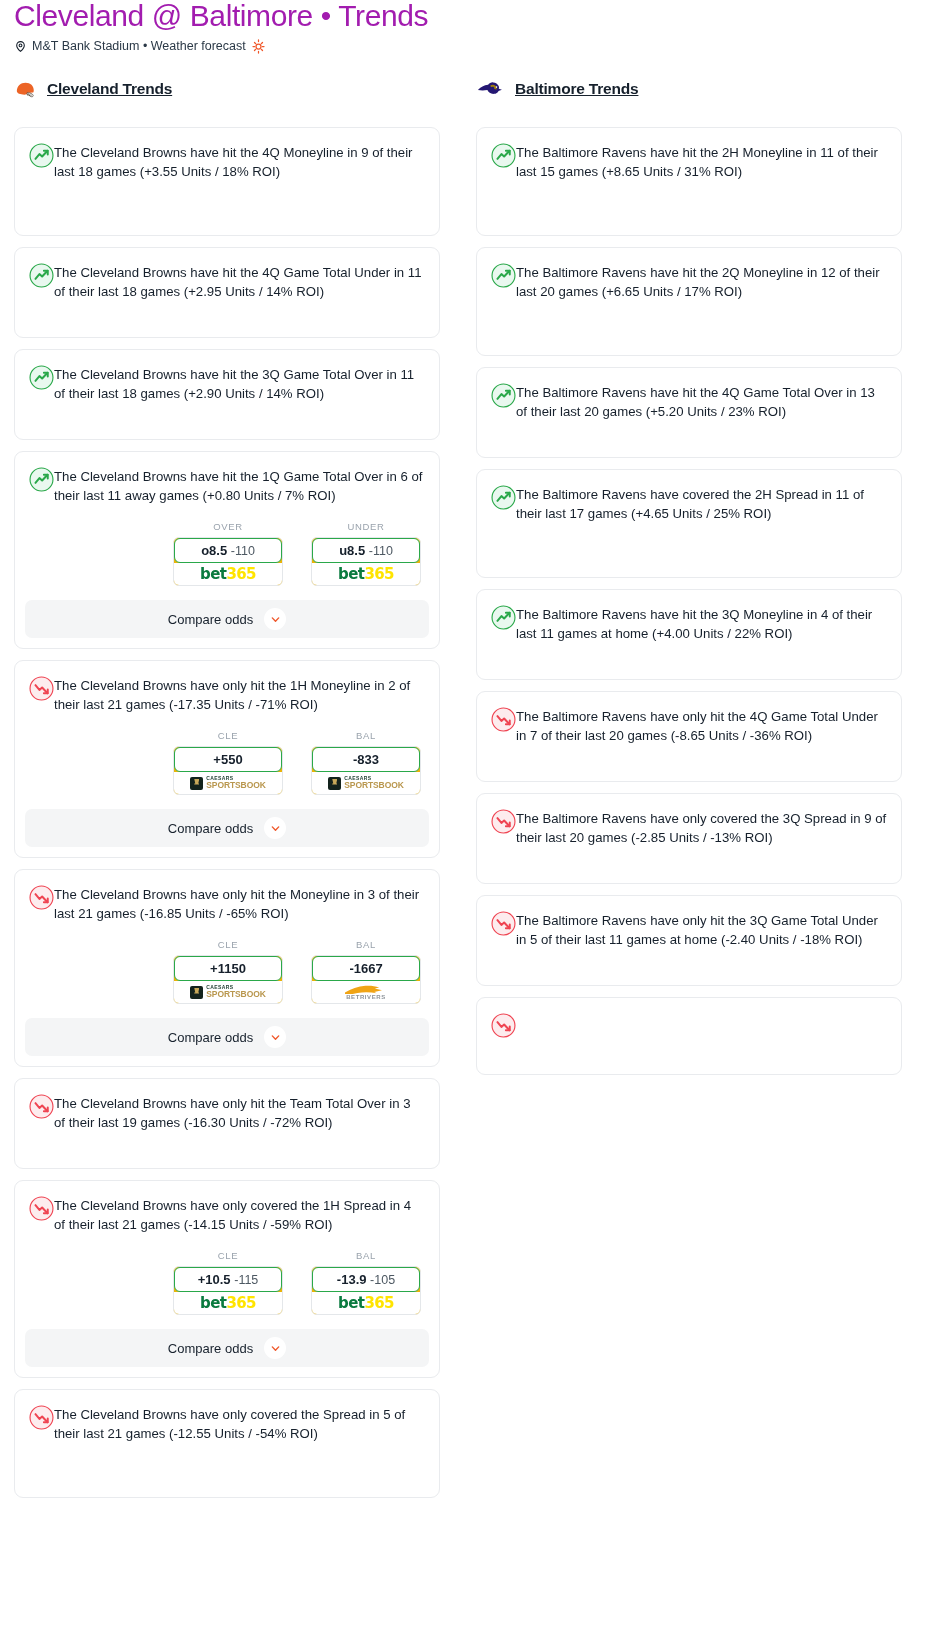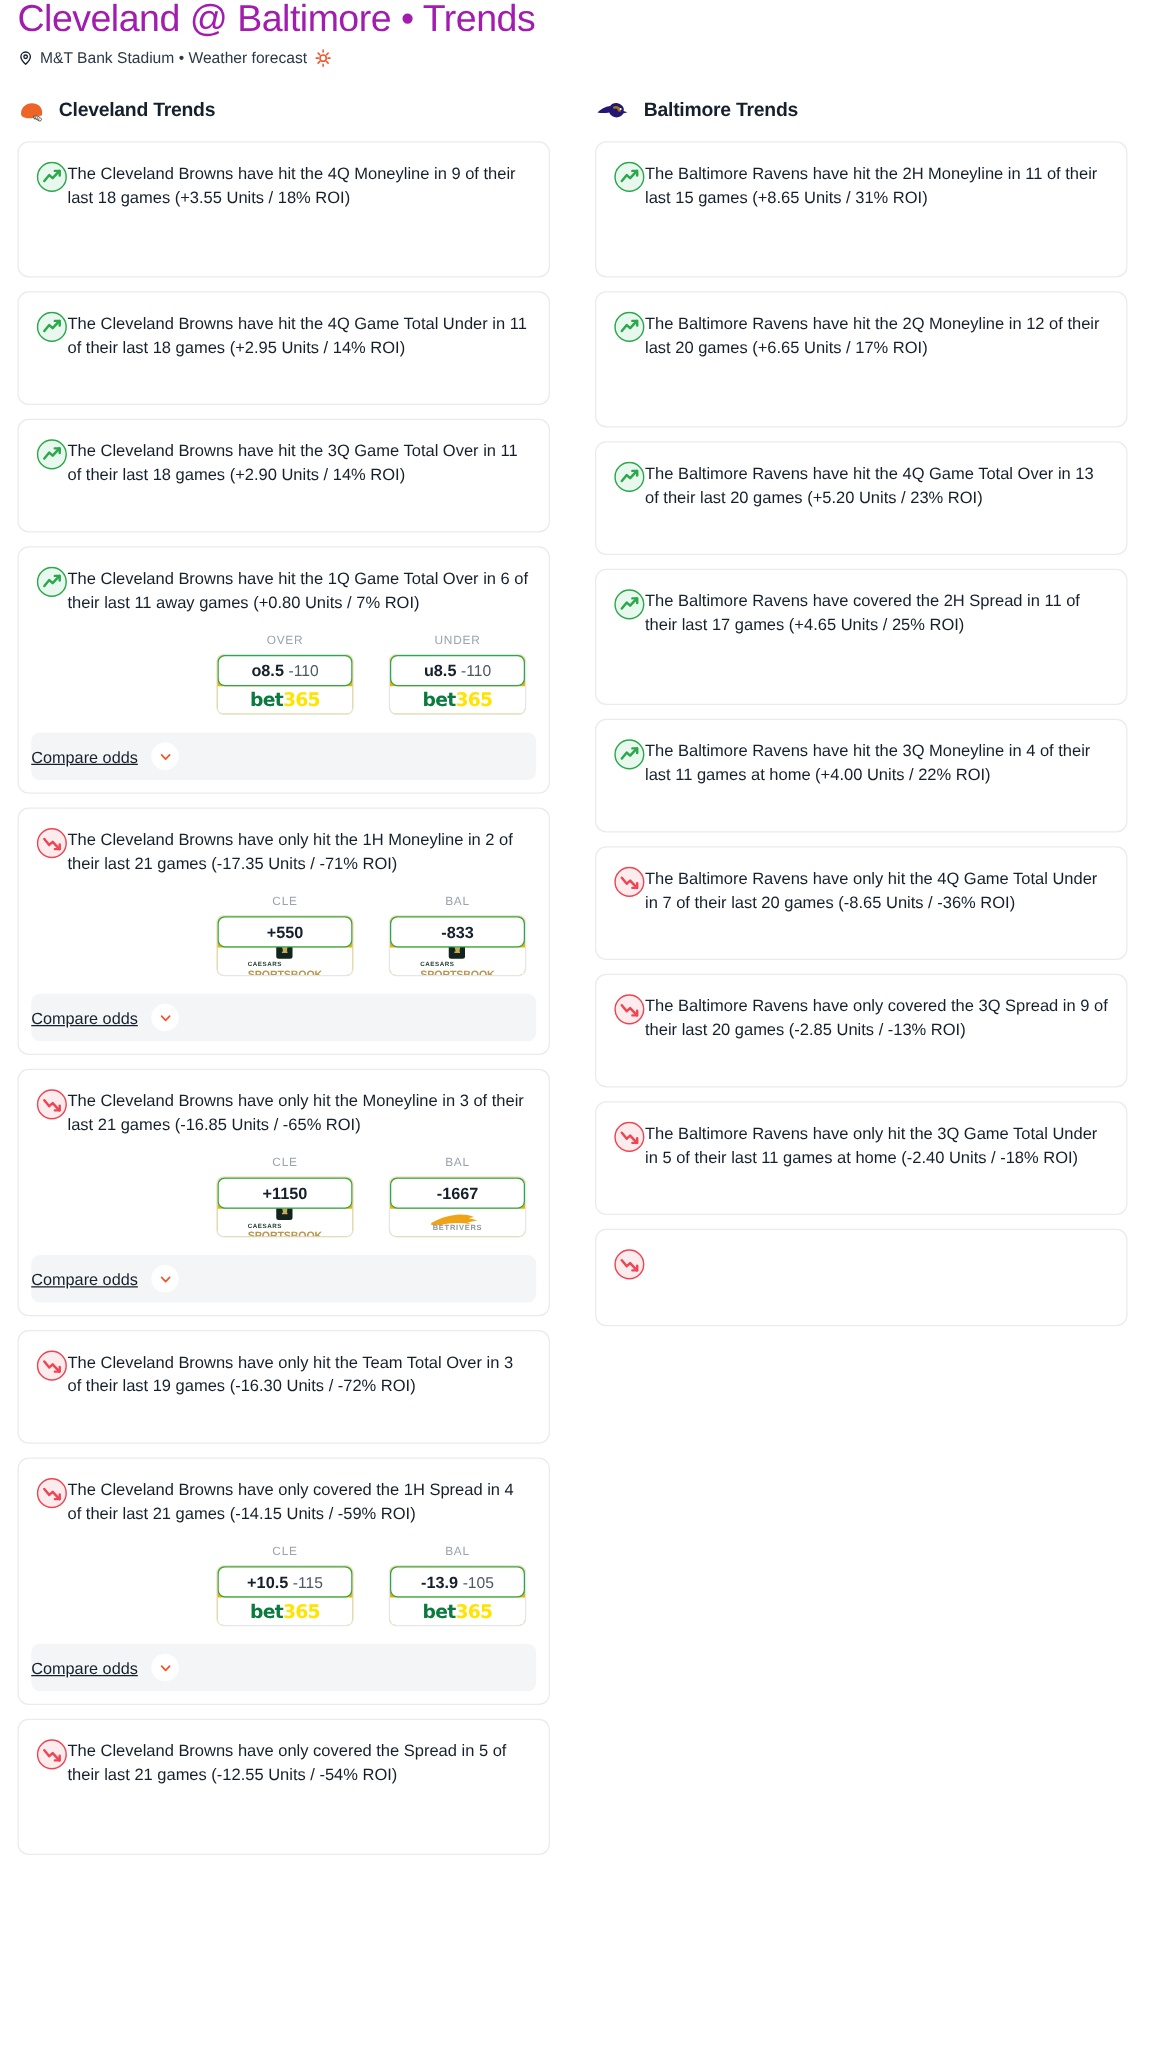--- a/index.html
+++ b/index.html
@@ -40,22 +40,23 @@
     padding: 0 14px;
     margin-top: 24px;
     align-items: flex-start;
   }
   .col { width: 426px; flex: 0 0 426px; }
 
   .col-head {
     display: flex;
     align-items: center;
     gap: 9px;
-    margin-bottom: 13px;
+    margin-bottom: 27px;
     height: 22px;
+    text-decoration: underline;
   }
   .col-head .team-logo { width: 24px; height: 20px; flex: 0 0 auto; display:block; }
   .col-head .team-logo.rav { width: 30px; height: 16px; }
   .col-head-label {
     font-size: 15.5px;
     font-weight: bold;
     color: #16202c;
     letter-spacing: -0.2px;
   }
 
@@ -121,21 +122,21 @@
     display: flex;
     align-items: center;
     justify-content: center;
     background: #fff;
   }
   
   .bk365 { font-size: 15px; font-weight: bold; letter-spacing: -0.6px; font-family: "DejaVu Sans", sans-serif; }
   .bk365 .a { color: #0a7a3f; }
   .bk365 .b { color: #ffe400; }
   
-  .caesars { display: flex; align-items: center; gap: 3px; flex-direction: column; }
+  .caesars { display: flex; align-items: center; gap: 3px; }
   .caesars .crest {
     width: 13px; height: 13px; background: #13231d; border-radius: 2px;
     display:flex; align-items:center; justify-content:center;
   }
   .caesars .crest i {
     display:block; width: 5px; height: 8px; background: #c8a95a;
     clip-path: polygon(0 0,100% 0,80% 55%,100% 55%,100% 70%,0 70%,0 55%,20% 55%);
   }
   .caesars .wm { line-height: 1; text-align: left; }
   .caesars .wm .t { font-size: 5px; letter-spacing: 0.4px; color: #1c3a2e; font-weight: bold; display:block; }
@@ -146,24 +147,23 @@
   .betrivers .wm { font-size: 6px; letter-spacing: 0.6px; color: #8e949a; font-weight: bold; }
 
   
   .compare {
     margin: 14px 10px 10px 10px;
     background: #f4f5f6;
     border-radius: 7px;
     height: 38px;
     display: flex;
     align-items: center;
-    justify-content: flex-start;
+    justify-content: center;
     gap: 11px;
     cursor: pointer;
-    text-decoration: underline;
   }
   .compare-label { font-size: 13px; color: #16202c; }
   .chev-btn {
     width: 22px; height: 22px; border-radius: 50%;
     background: #ffffff;
     display: flex; align-items: center; justify-content: center;
   }
   .chev-btn svg { width: 11px; height: 11px; display:block; }
 </style>
 </head>

